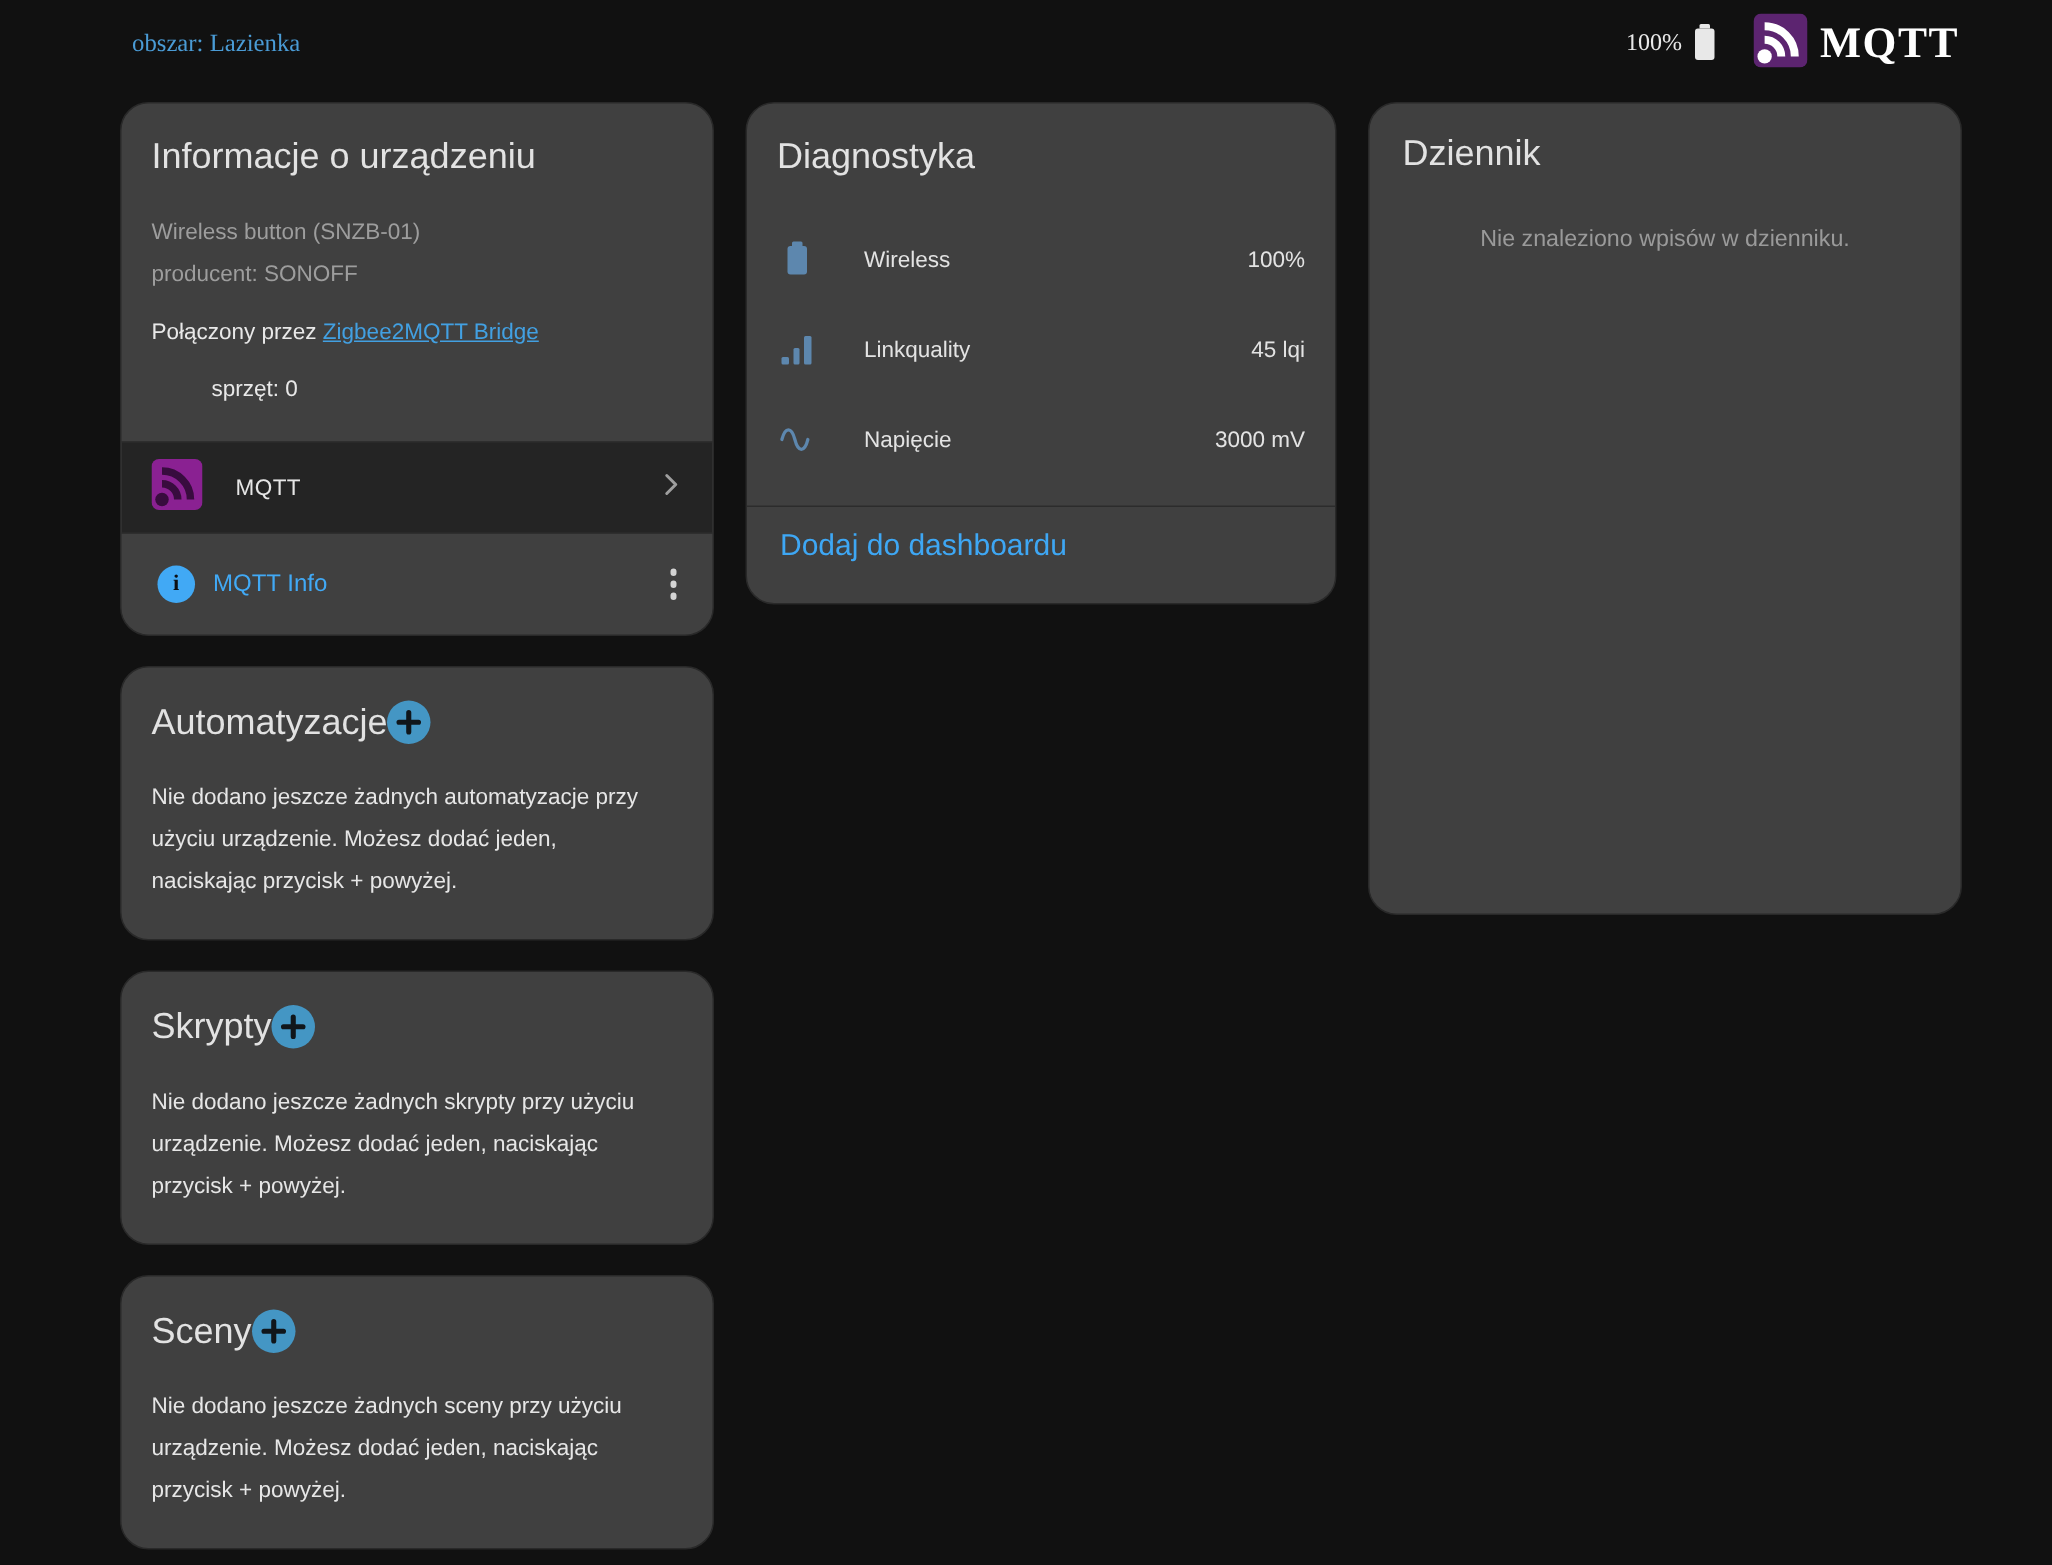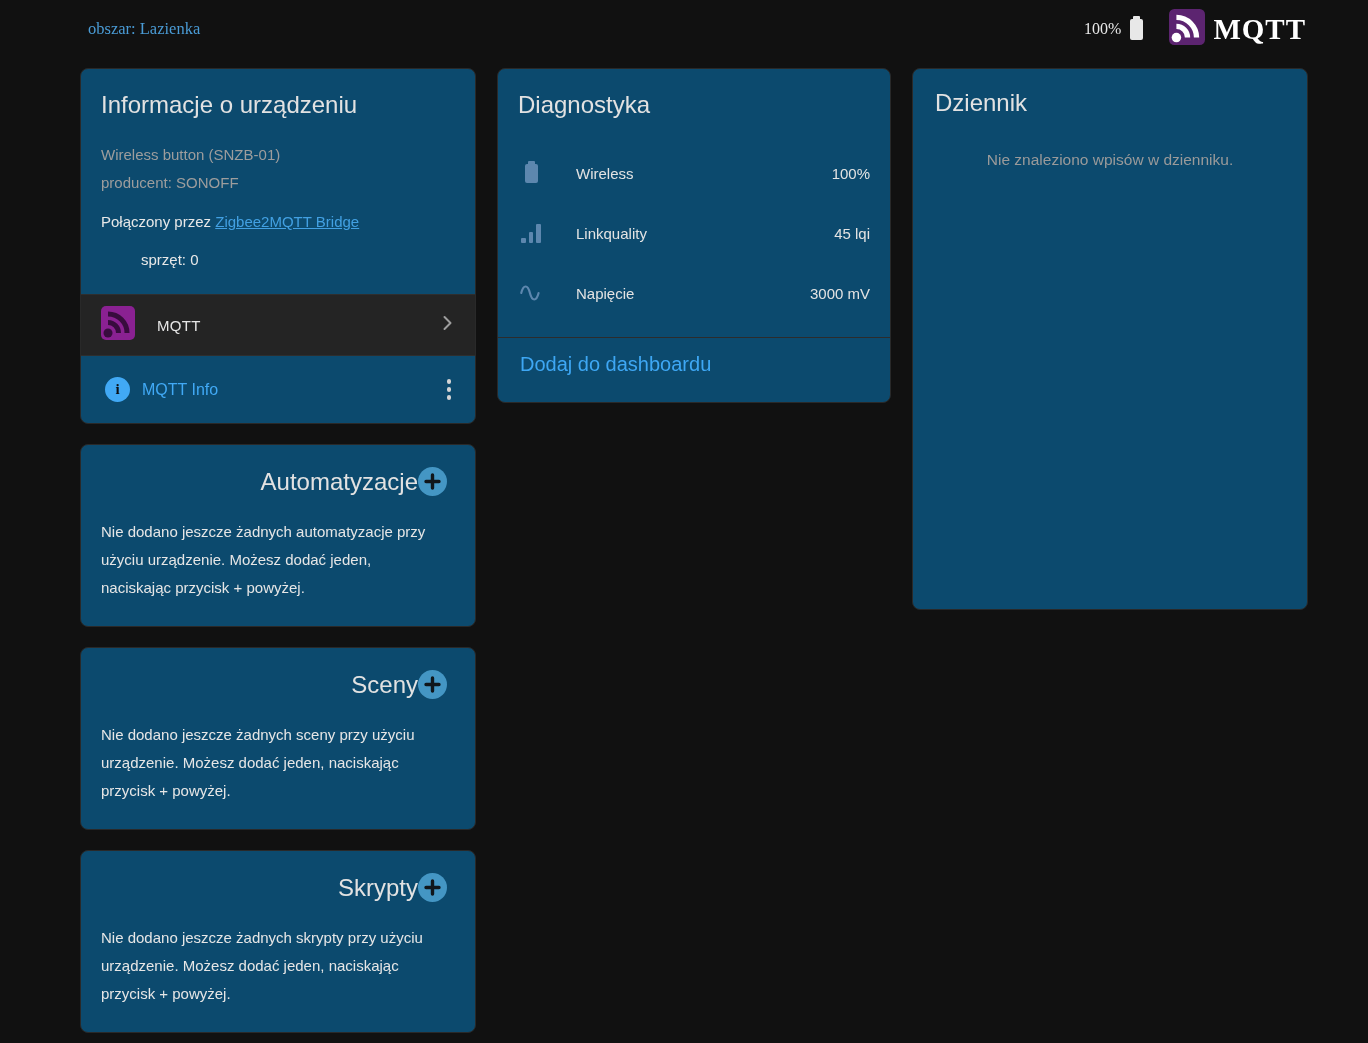--- a/index.html
+++ b/index.html
@@ -42,23 +42,23 @@
   .brand-text { font-size: 29px; font-weight: bold; color: #ffffff; letter-spacing: 1px; }
 
   
   .content { display: flex; gap: 21px; padding: 10px 60px 0 80px; align-items: flex-start; }
   .col { display: flex; flex-direction: column; gap: 20px; }
   .col-1 { flex: 0 0 396px; }
   .col-2 { flex: 0 0 394px; }
   .col-3 { flex: 0 0 396px; }
 
   .card {
-    background: #0c4a6e;
+    background: #404040;
     border: 1px solid #292929;
-    border-radius: 8px;
+    border-radius: 19px;
     overflow: hidden;
   }
   .card-title {
     font-size: 24px;
     font-weight: 400;
     color: #e2e2e2;
   }
 
   
   .device-info-top { padding: 22px 20px 20px 20px; }
@@ -128,21 +128,21 @@
   .logbook-top { padding: 20px 24px 0 22px; }
   .logbook-empty {
     margin-top: 34px;
     text-align: center;
     color: #9a9a9a;
     font-size: 15.5px;
   }
 
   
   .empty-card { padding: 22px 20px 24px 20px; }
-  .empty-card-header { display: flex; align-items: center; justify-content: flex-end; padding-right: 8px; }
+  .empty-card-header { display: flex; align-items: center; justify-content: flex-start; padding-right: 8px; }
   .plus-btn {
     width: 29px; height: 29px; border-radius: 50%;
     background: #4496c4; border: none; cursor: pointer;
     display: flex; align-items: center; justify-content: center;
     flex: 0 0 auto;
   }
   .empty-text {
     margin-top: 22px;
     font-size: 15px;
     line-height: 28px;
@@ -224,40 +224,40 @@
           <svg width="29" height="29" viewBox="0 0 29 29">
               <path d="M8 14.5 H21 M14.5 8 V21" stroke="#10161b" stroke-width="3.4" stroke-linecap="round"></path>
             </svg>
         </button>
       </div>
       <div class="empty-text">Nie dodano jeszcze żadnych automatyzacje przy użyciu urządzenie. Możesz dodać jeden, naciskając przycisk + powyżej.</div>
     </div>
 
     <div class="card empty-card">
       <div class="empty-card-header">
+        <div class="card-title">Skrypty</div>
+        <button class="plus-btn">
+          <svg width="29" height="29" viewBox="0 0 29 29">
+              <path d="M8 14.5 H21 M14.5 8 V21" stroke="#10161b" stroke-width="3.4" stroke-linecap="round"></path>
+            </svg>
+        </button>
+      </div>
+      <div class="empty-text">Nie dodano jeszcze żadnych skrypty przy użyciu urządzenie. Możesz dodać jeden, naciskając przycisk + powyżej.</div>
+    </div>
+
+    <div class="card empty-card">
+      <div class="empty-card-header">
         <div class="card-title">Sceny</div>
         <button class="plus-btn">
           <svg width="29" height="29" viewBox="0 0 29 29">
               <path d="M8 14.5 H21 M14.5 8 V21" stroke="#10161b" stroke-width="3.4" stroke-linecap="round"></path>
             </svg>
         </button>
       </div>
       <div class="empty-text">Nie dodano jeszcze żadnych sceny przy użyciu urządzenie. Możesz dodać jeden, naciskając przycisk + powyżej.</div>
-    </div>
-
-    <div class="card empty-card">
-      <div class="empty-card-header">
-        <div class="card-title">Skrypty</div>
-        <button class="plus-btn">
-          <svg width="29" height="29" viewBox="0 0 29 29">
-              <path d="M8 14.5 H21 M14.5 8 V21" stroke="#10161b" stroke-width="3.4" stroke-linecap="round"></path>
-            </svg>
-        </button>
-      </div>
-      <div class="empty-text">Nie dodano jeszcze żadnych skrypty przy użyciu urządzenie. Możesz dodać jeden, naciskając przycisk + powyżej.</div>
     </div>
 
   </div>
 
   <div class="col col-2">
     <div class="card">
       <div class="diag-top">
         <div class="card-title">Diagnostyka</div>
       </div>
       <div class="diag-rows">

